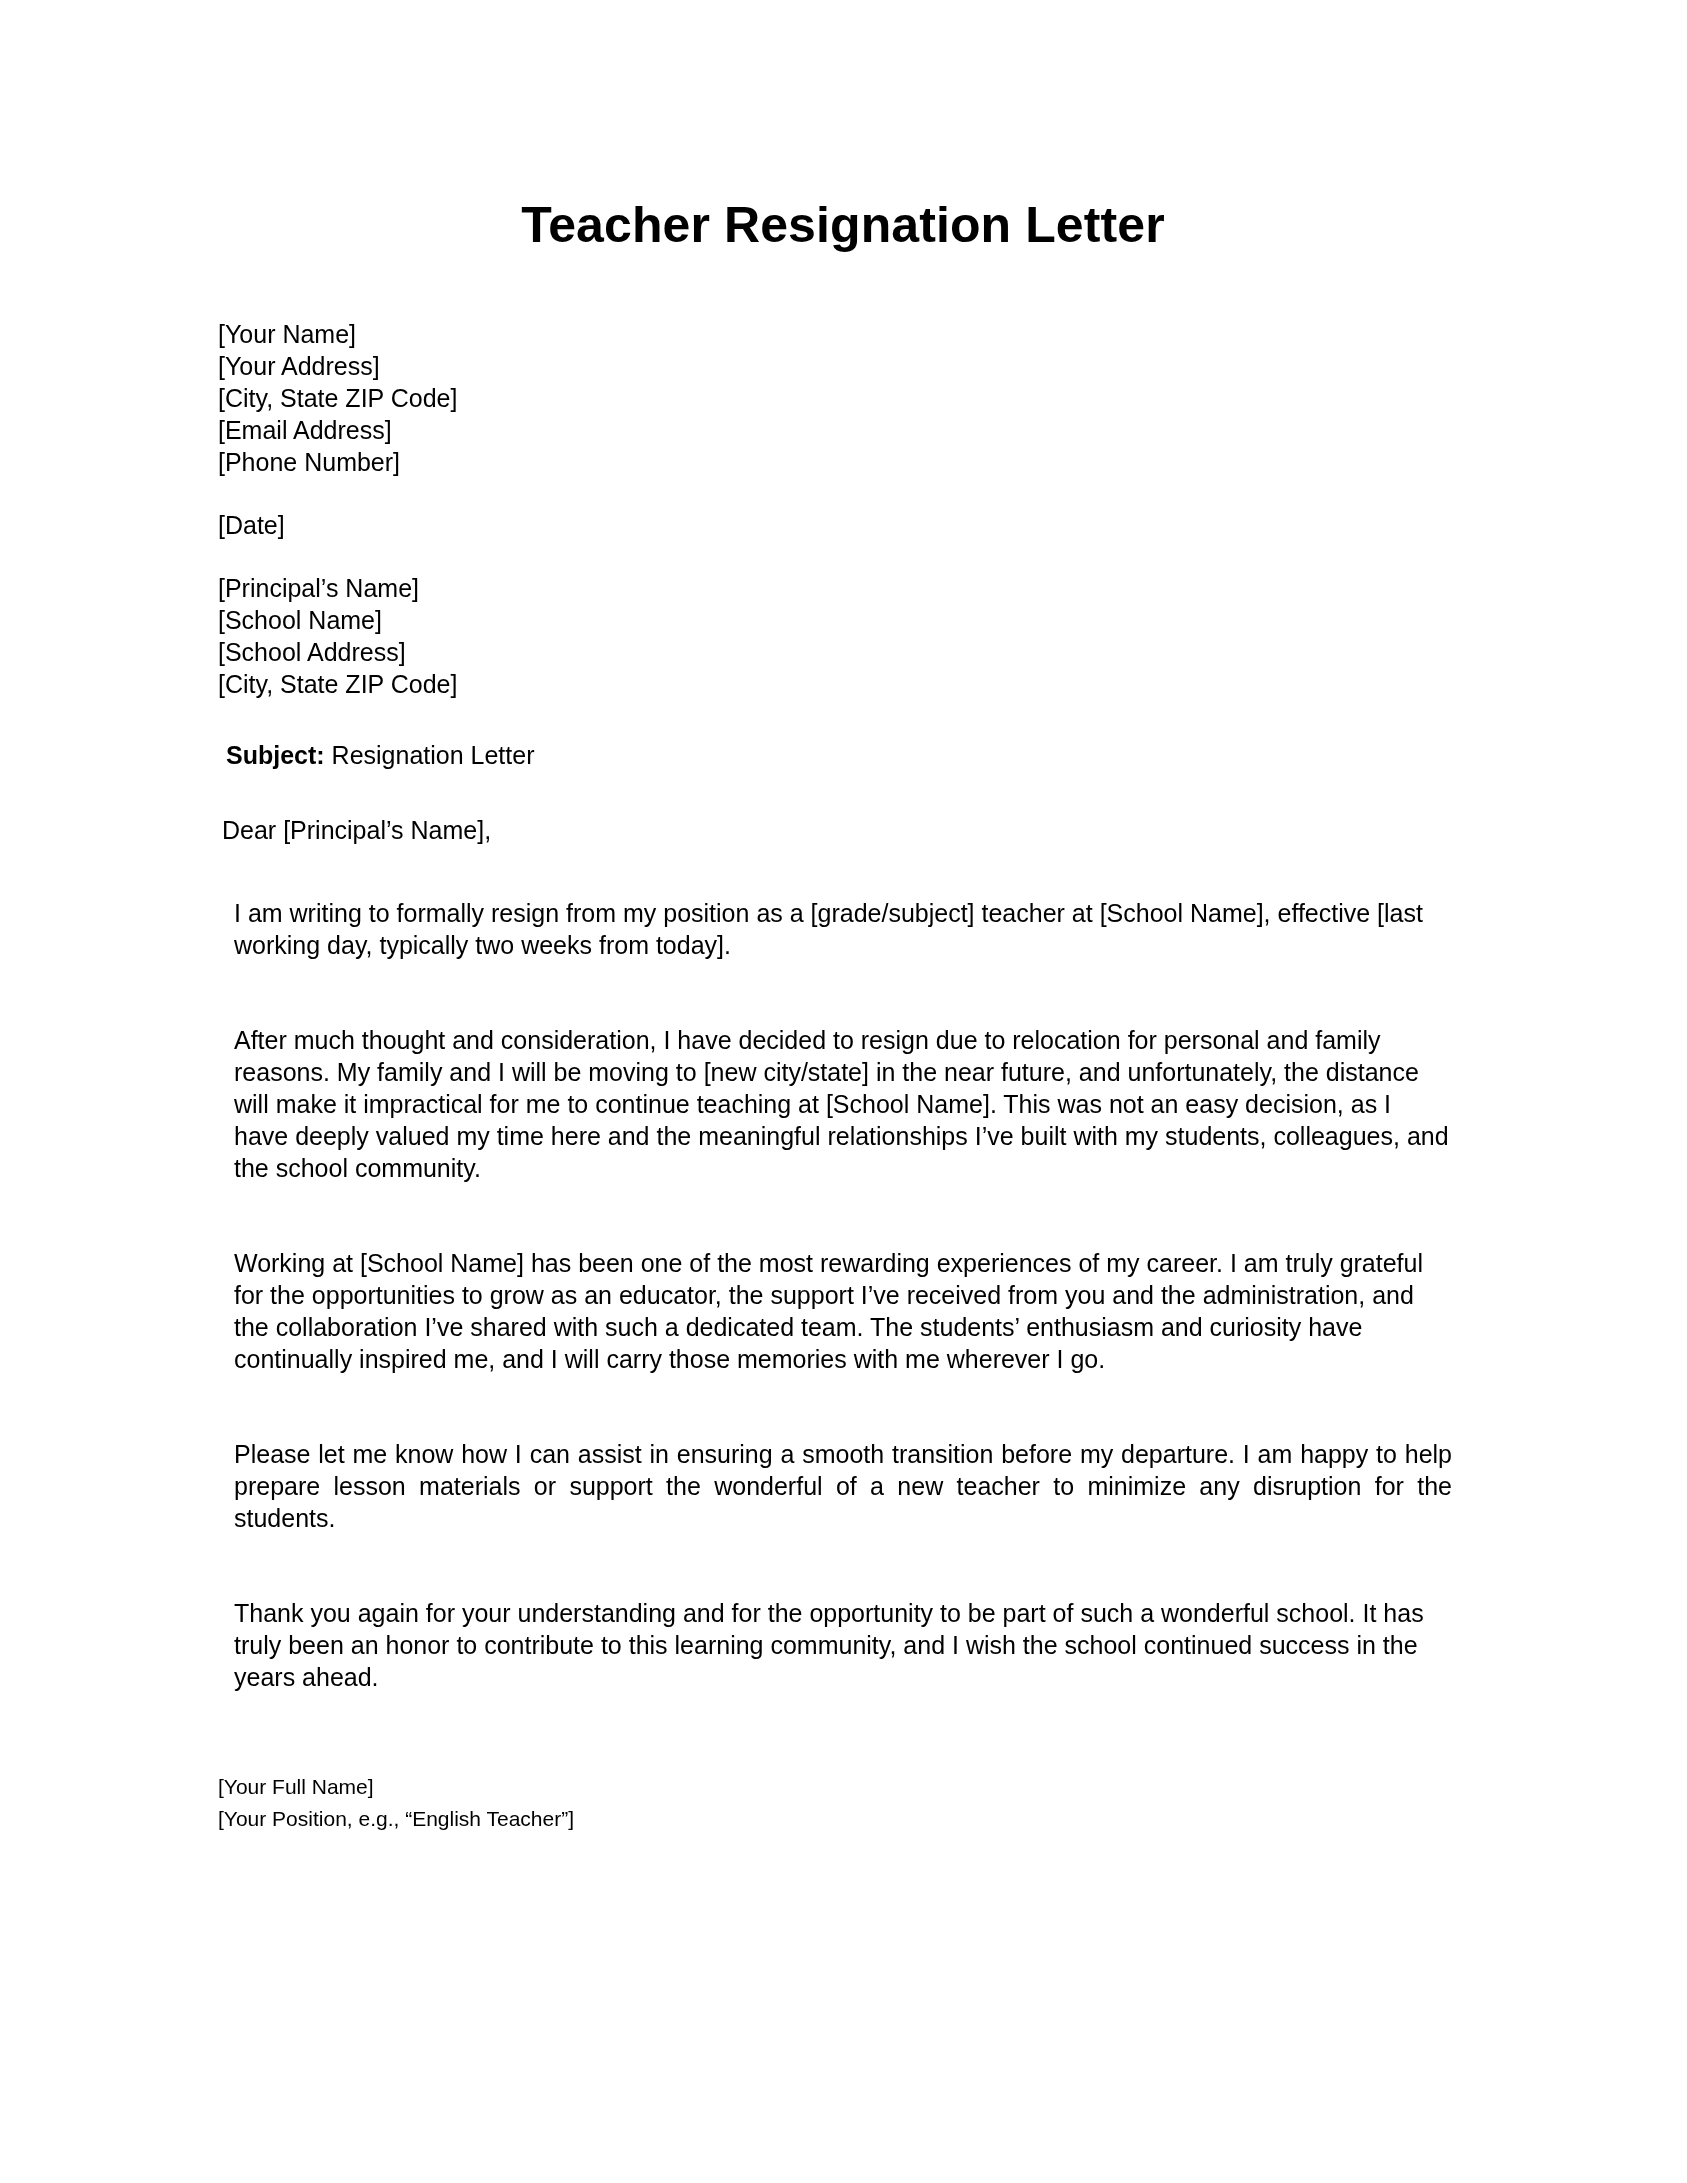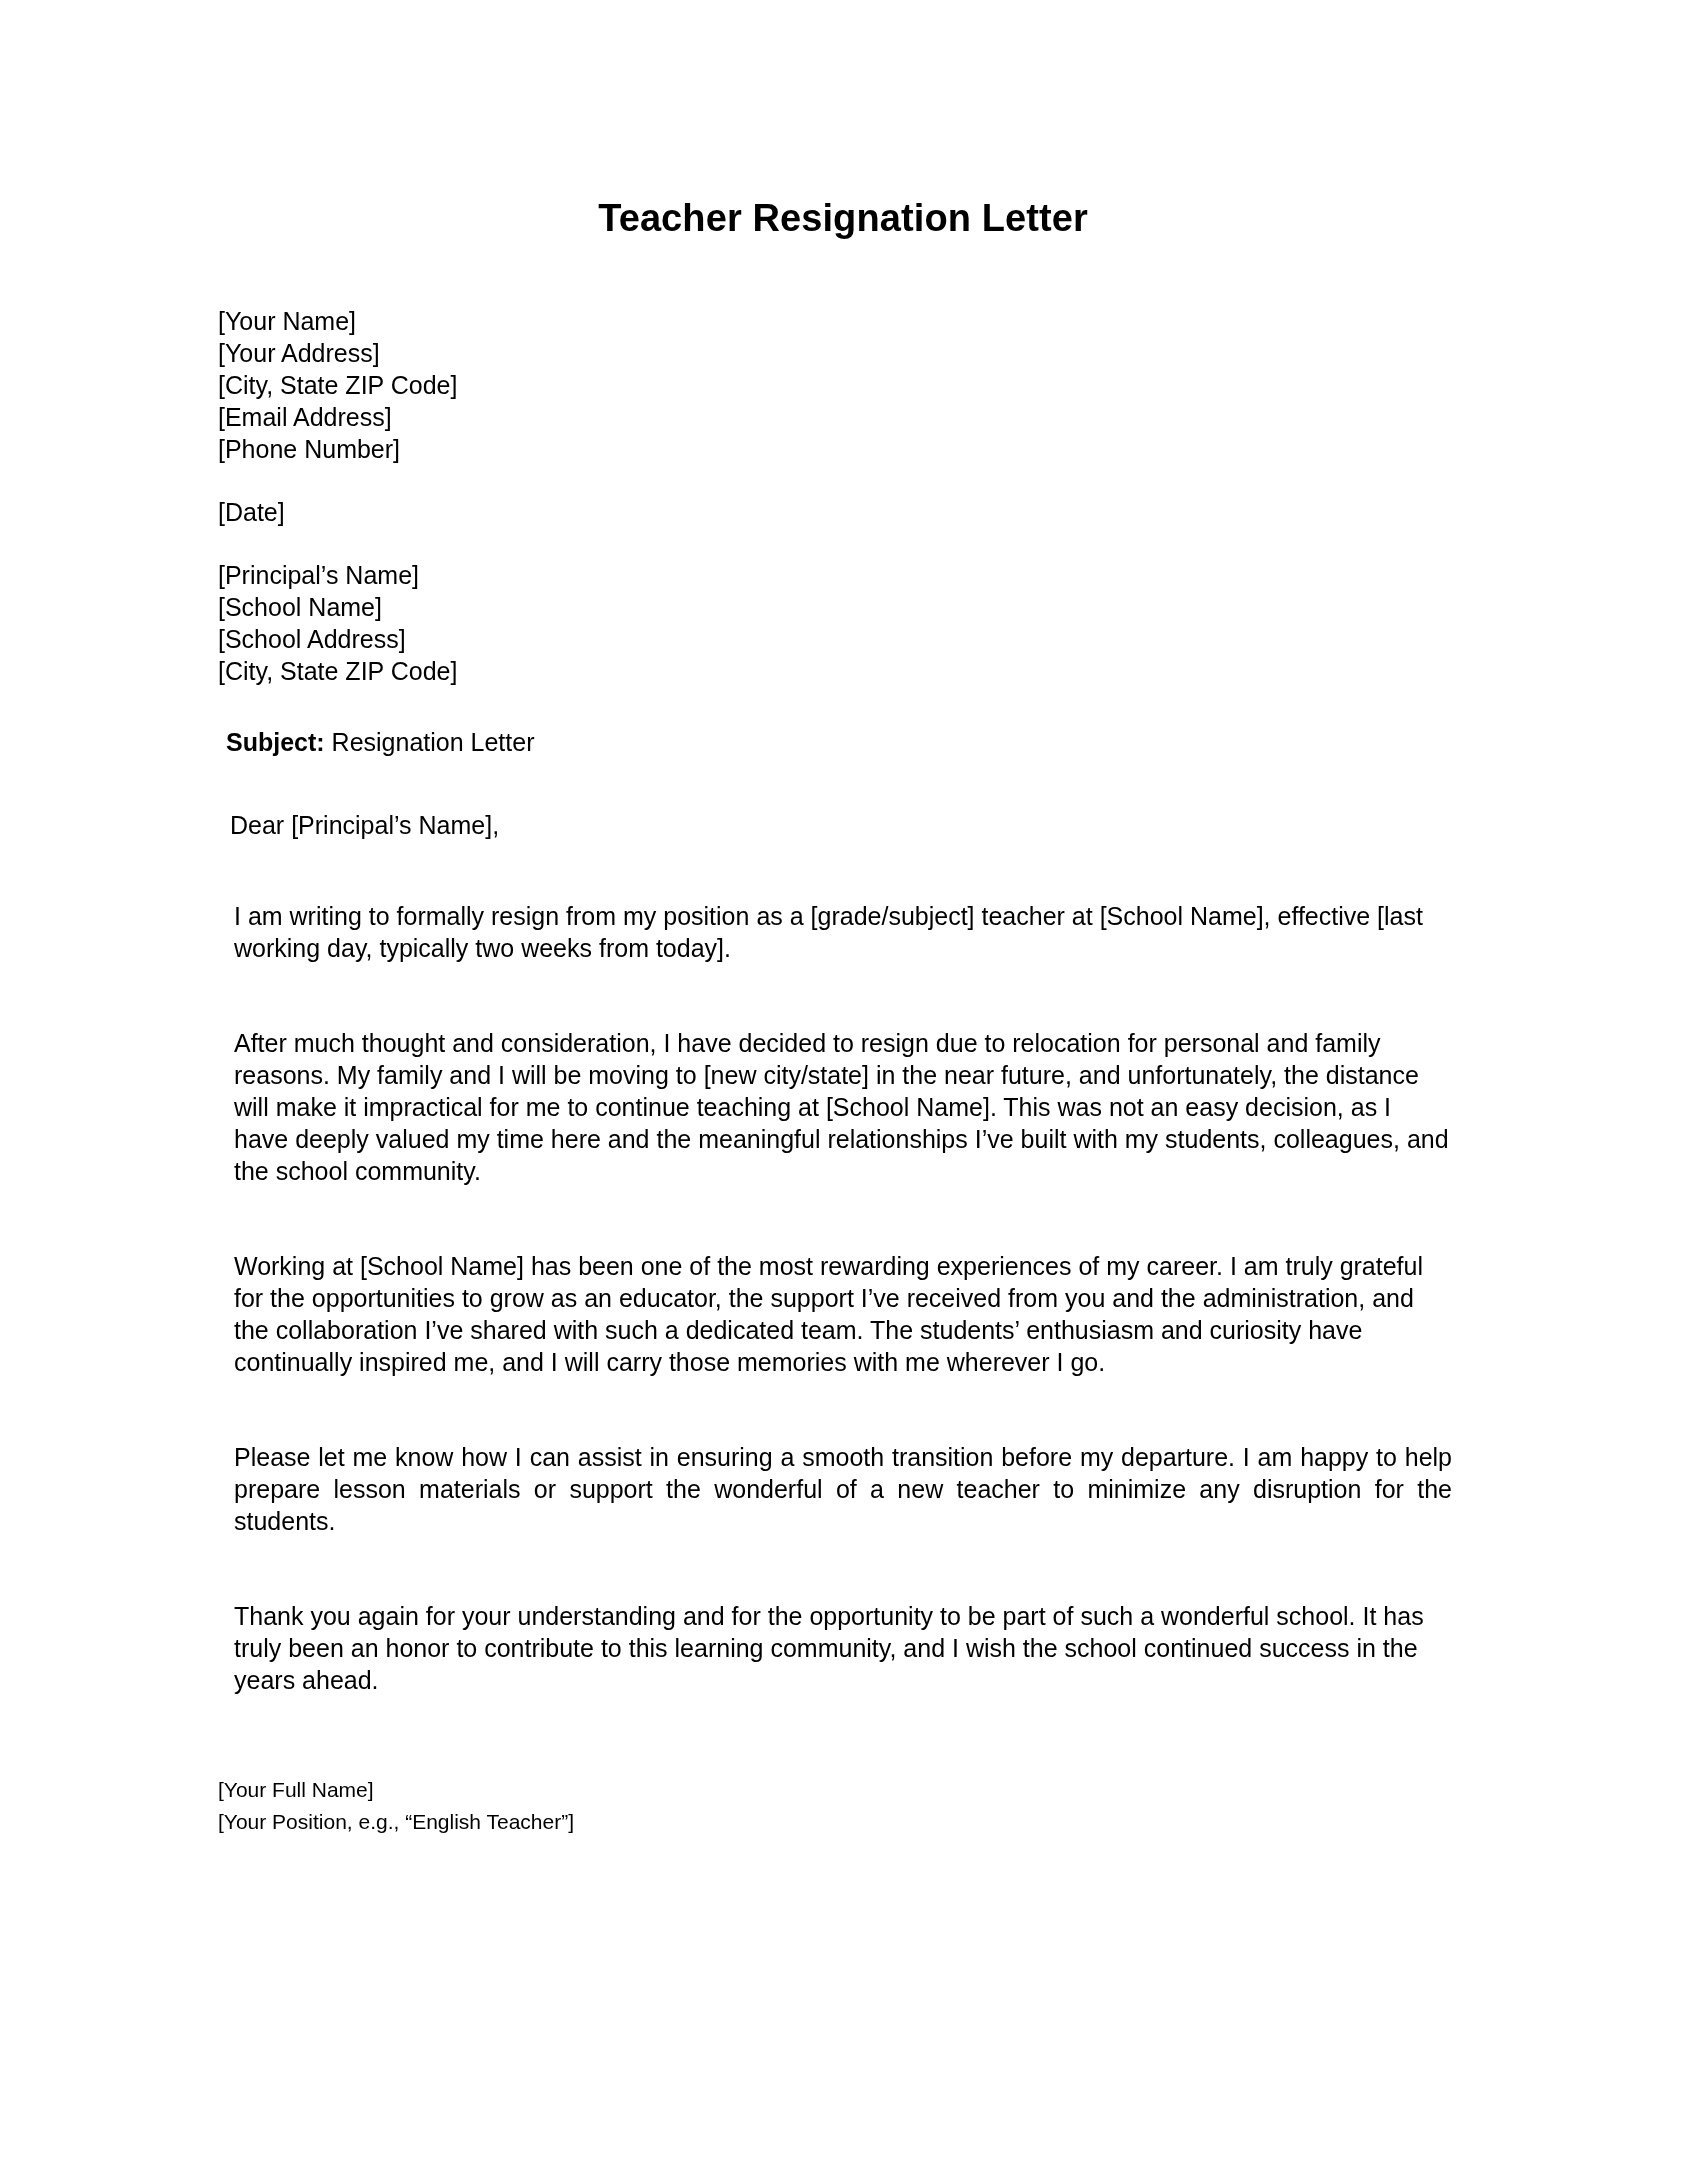--- a/index.html
+++ b/index.html
@@ -24,21 +24,21 @@
   }
 
   .content {
     position: absolute;
     left: 218px;
     top: 198px;
     width: 1250px;
   }
 
   .doc-title {
-    font-size: 38px;
+    font-size: 50px;
     font-weight: bold;
     text-align: center;
     letter-spacing: 0.1px;
     line-height: 1.1;
     margin: 0 0 65px 0;
     padding: 0;
   }
 
   .addr-block {
     font-size: 25px;
@@ -55,21 +55,21 @@
     font-size: 25px;
     line-height: 32px;
     margin: 8px;
     padding: 0;
   }
   .subject-label { font-weight: bold; }
 
   .salutation {
     font-size: 25px;
     line-height: 32px;
-    margin: 12px;
+    margin: 4px;
     padding: 0;
   }
 
   .para {
     font-size: 25px;
     line-height: 32px;
     margin: 16px;
     padding: 0;
     text-align: left;
   }

